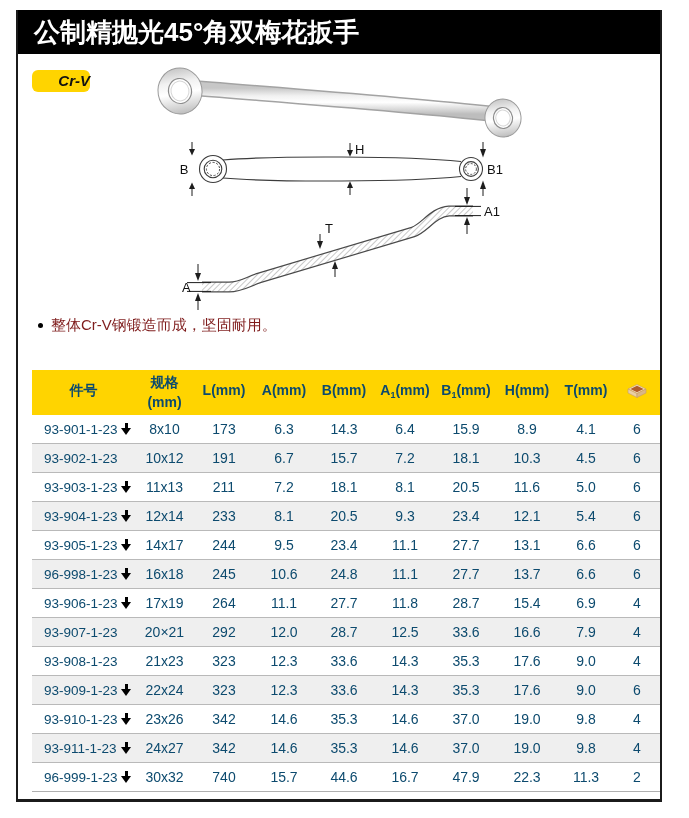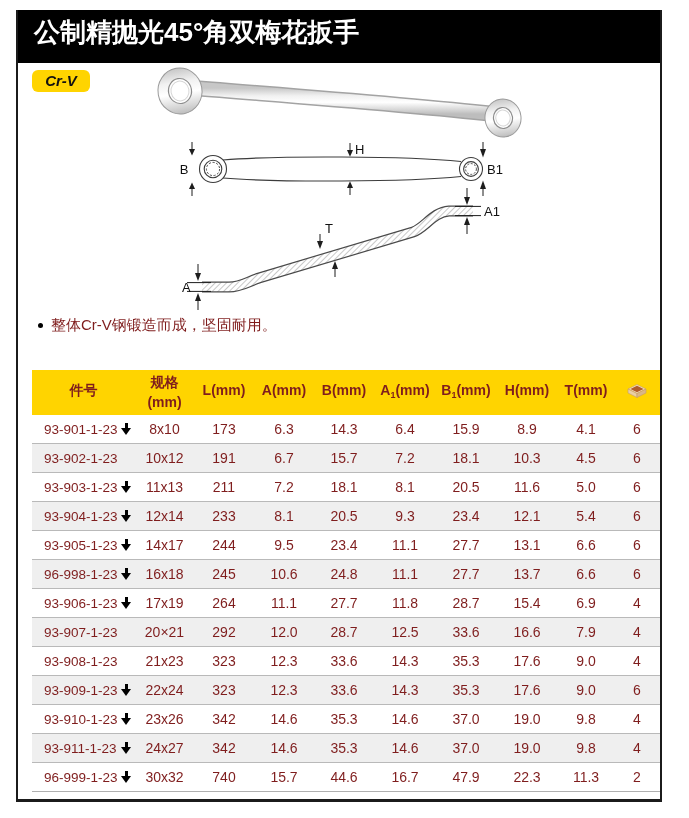--- a/index.html
+++ b/index.html
@@ -1,27 +1,27 @@
 <!DOCTYPE html>
 <html><head>
 <meta charset="utf-8">
 <style>
   html,body{margin:0;padding:0;}
   body{width:689px;height:818px;background:#fff;font-family:"Liberation Sans",sans-serif;position:relative;overflow:hidden;}
   .frame{position:absolute;left:16px;top:10px;width:646px;height:792px;box-sizing:border-box;
          border-left:2px solid #1b1b1b;border-right:2px solid #1b1b1b;border-bottom:3px solid #1b1b1b;background:#fff;}
-  .titlebar{height:53px;background:#000;color:#fff;font-weight:bold;font-size:26px;line-height:45px;padding-left:16px;}
+  .titlebar{height:44px;background:#000;color:#fff;font-weight:bold;font-size:26px;line-height:45px;padding-left:16px;}
   .badge{position:absolute;left:14px;top:60px;width:58px;height:22px;background:#ffd400;border-radius:6px;
-         color:#111;font-weight:bold;font-style:italic;font-size:15px;text-align:center;line-height:22px;}
+         color:#111;font-weight:bold;font-style:italic;font-size:15px;text-align:right;line-height:22px;}
   .photo{position:absolute;left:124px;top:48px;}
   .diagram{position:absolute;left:149px;top:128px;}
   .features{position:absolute;left:18px;top:300px;width:600px;}
   .feature-line{font-size:15px;color:#7f1d1d;margin:6px 0;display:flex;align-items:flex-start;}
   .bullet-dot{width:5px;height:5px;border-radius:50%;background:#000;margin:7px 8px 0 2px;flex:0 0 auto;}
-  .spec-table{position:absolute;left:14px;top:360px;width:628px;color:#7f1d1d;}
+  .spec-table{position:absolute;left:14px;top:360px;width:628px;color:#0c4a6e;}
   .thead{display:grid;grid-template-columns:103px 59px 60px 60px 60px 62px 60px 62px 56px 46px;
          background:#ffd400;height:45px;align-items:center;font-weight:bold;font-size:14px;}
   .hc{text-align:center;line-height:15px;}
   .h-sub{font-size:9px;vertical-align:-3px;}
   .tbody{border-bottom:1px solid #b0b0b0;}
   .trow{display:grid;grid-template-columns:103px 59px 60px 60px 60px 62px 60px 62px 56px 46px;
         height:28px;align-items:center;font-size:14px;border-top:1px solid #b9b9b9;}
   .trow:first-child{border-top:none;}
   .trow:nth-child(even){background:#efefef;}
   .c{text-align:center;}

